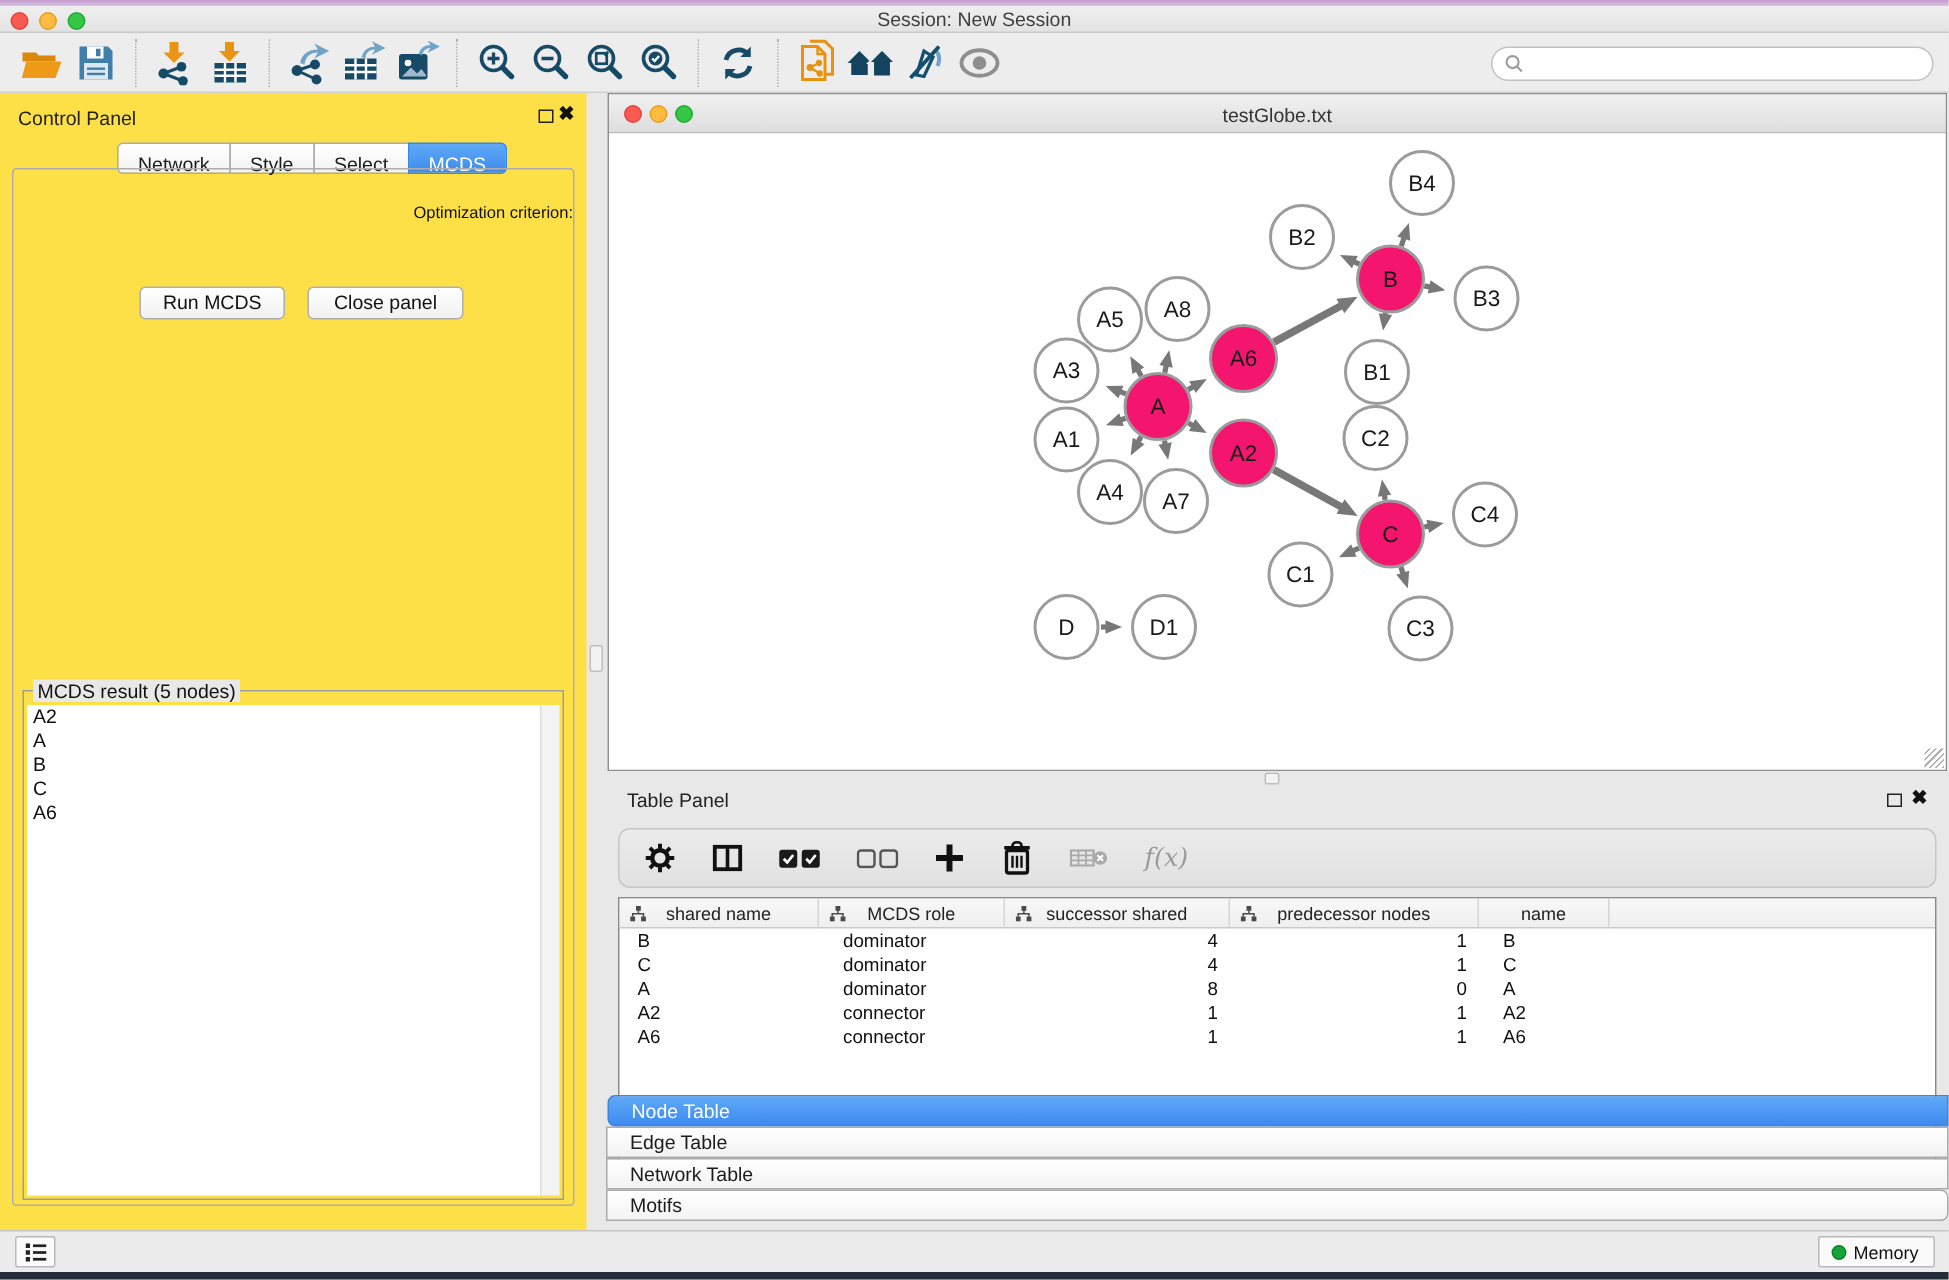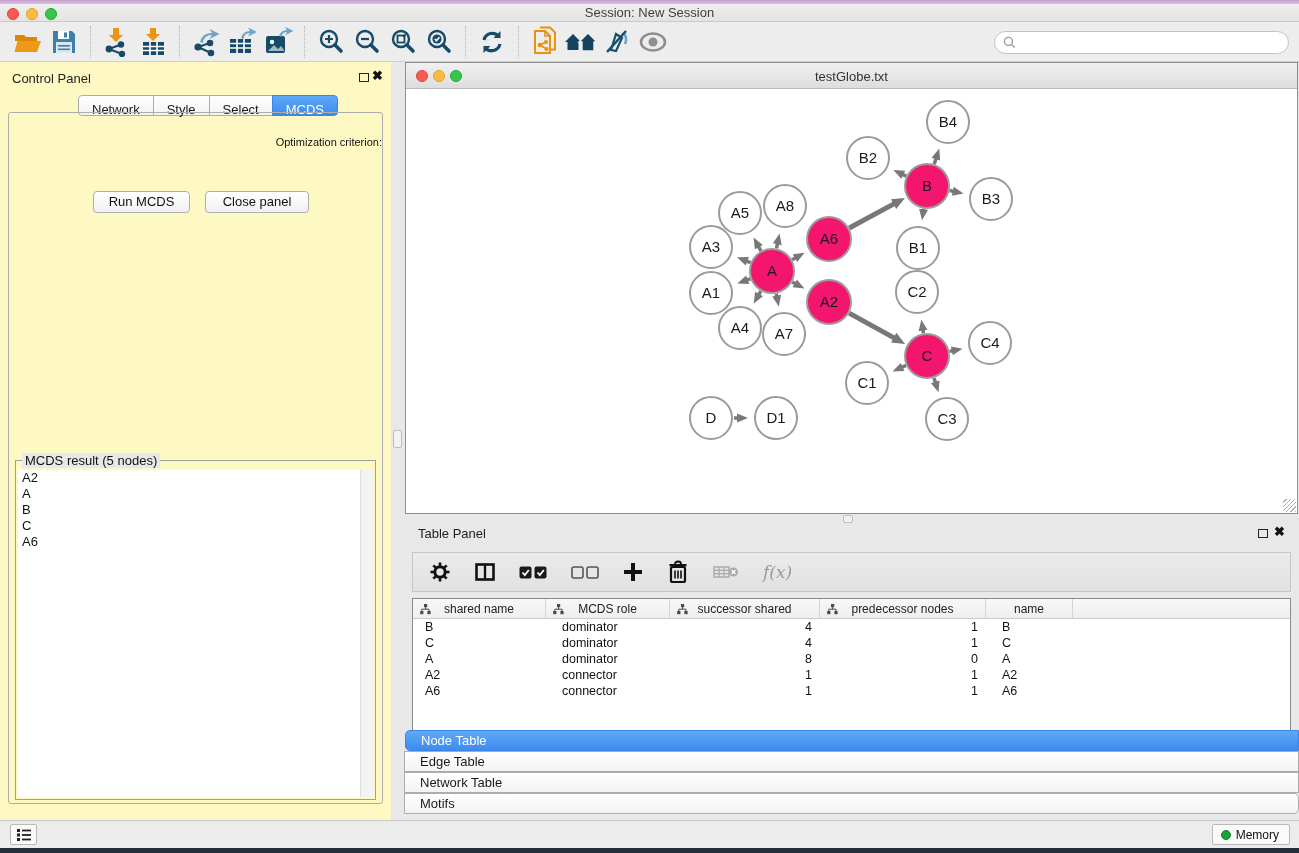--- a/index.html
+++ b/index.html
@@ -24,21 +24,21 @@
   
   .toolbar { position:absolute; top:22px; left:0; right:0; height:40px;
     background:#EDEDED; border-bottom:1px solid #CFCFCF; display:flex; align-items:center;
     padding-left:10px; }
   .tbtn { width:36px; height:34px; display:flex; align-items:center; justify-content:center; flex:0 0 auto; }
   .sep { width:1px; height:32px; border-left:1px dotted #B2B2B2; margin:0 8px; flex:0 0 auto;}
   .searchbox { position:absolute; right:10px; top:9px; width:295px; height:23px;
     background:#FFF; border:1px solid #C2C2C2; border-radius:12px; display:flex; align-items:center; padding-left:8px;}
   .searchbox input { border:none; outline:none; flex:1; height:18px; font-size:12px; background:transparent; margin-left:5px;}
   
-  .control-panel { position:absolute; left:0; top:62px; width:391px; bottom:33px; background:#fef9c3; }
+  .control-panel { position:absolute; left:0; top:62px; width:391px; bottom:33px; background:#fde047; }
   .cp-header-title { position:absolute; top:9px; left:12px; font-size:13px; color:#222; }
   .panel-float { position:absolute; top:11px; width:10px; height:9px; border:1.6px solid #222; background:transparent; }
   .panel-close { position:absolute; top:6px; font-size:13px; font-weight:bold; color:#111; line-height:16px;}
   .cp-float { right:22px; } .cp-close { right:8px; }
   .seg-tabs { display:flex; }
   .cp-tabs { position:absolute; top:33px; left:78px; }
   .seg-tab { height:21px; line-height:19px; padding:4px 13px; font-size:13px; color:#1A1A1A;
     background:linear-gradient(#FFFFFF,#F3F3F3); border:1px solid #ACACAC; margin-left:-1px; cursor:default; }
   .seg-tab:first-child { border-radius:4px 0 0 4px; margin-left:0; }
   .seg-tab:last-child { border-radius:0 4px 4px 0; }
@@ -73,21 +73,21 @@
   .net-traffic { position:absolute; left:10px; top:7px; display:flex; gap:5px;}
   .net-title { position:absolute; top:6px; left:0; right:0; text-align:center; font-size:13px; color:#333; }
   .net-canvas { position:absolute; top:26px; left:0; right:0; bottom:0; background:#FFF; overflow:hidden;}
   .resize-grip { position:absolute; right:1px; bottom:1px; width:13px; height:13px;
     background:repeating-linear-gradient(135deg, transparent 0 2px, #AFAFAF 2px 3px); }
   
   .table-panel { position:absolute; left:405px; top:524px; width:894px; bottom:33px; }
   .tp-title { position:absolute; top:2px; left:13px; font-size:13px; color:#222; }
   .tp-float { right:31px; } .tp-close { right:14px; }
   .tp-toolbar { position:absolute; left:7px; right:8px; top:28px; height:40px;
-    background:linear-gradient(#EBEBEB,#E1E1E1); border:1px solid #C6C6C6; border-radius:0;
+    background:linear-gradient(#EBEBEB,#E1E1E1); border:1px solid #C6C6C6; border-radius:8px;
     display:flex; align-items:center; padding-left:16px; gap:24px; }
   .tp-icon { display:flex; align-items:center; justify-content:center; }
   .fx-label { font-family:"DejaVu Serif", serif; font-style:italic; font-size:17px; color:#9A9A9A; }
   .tp-table { position:absolute; left:7px; right:8px; top:74px; height:188px; background:#ffffff;
     border:1px solid #8A8A8A; overflow:hidden; }
   .tbl-header { display:flex; height:20px; background:linear-gradient(#F8F8F8,#EFEFEF); border-bottom:1px solid #C9C9C9;}
   .th-cell { position:relative; height:20px; border-right:1px solid #D5D5D5; font-size:12px; color:#222;
     display:flex; align-items:center; justify-content:center; flex:0 0 auto;}
   .th-cell .hier { position:absolute; left:7px; top:5px; }
   .tbl-row { display:flex; height:16px; }

